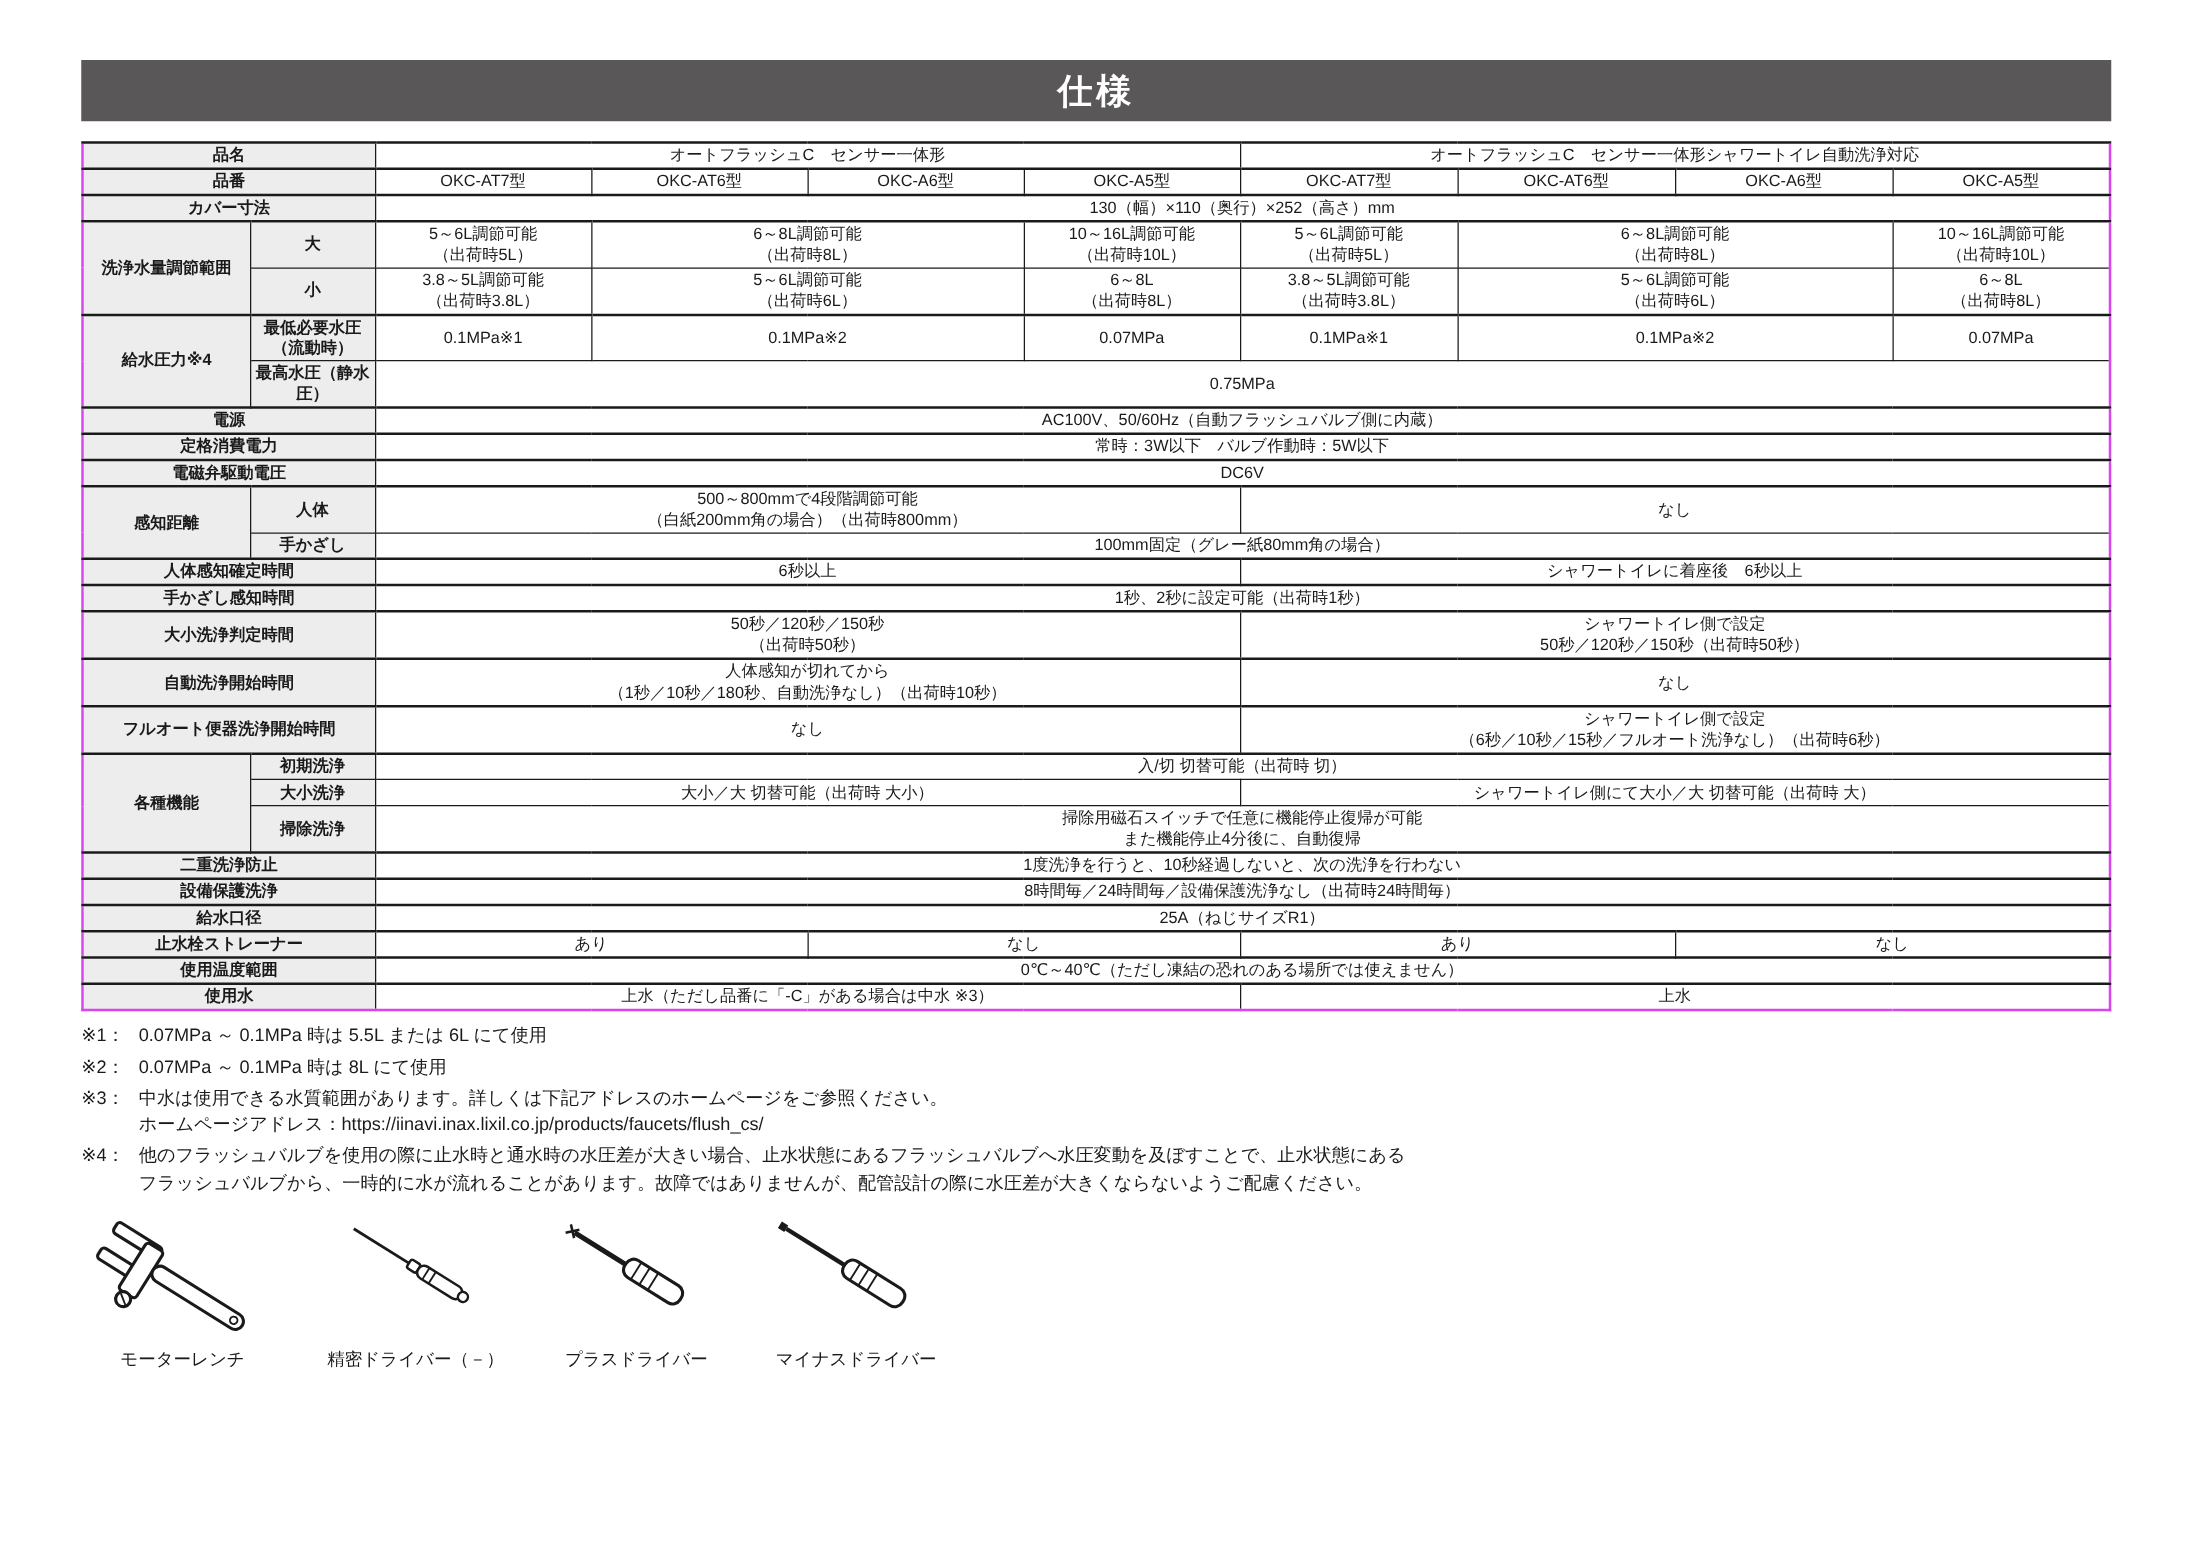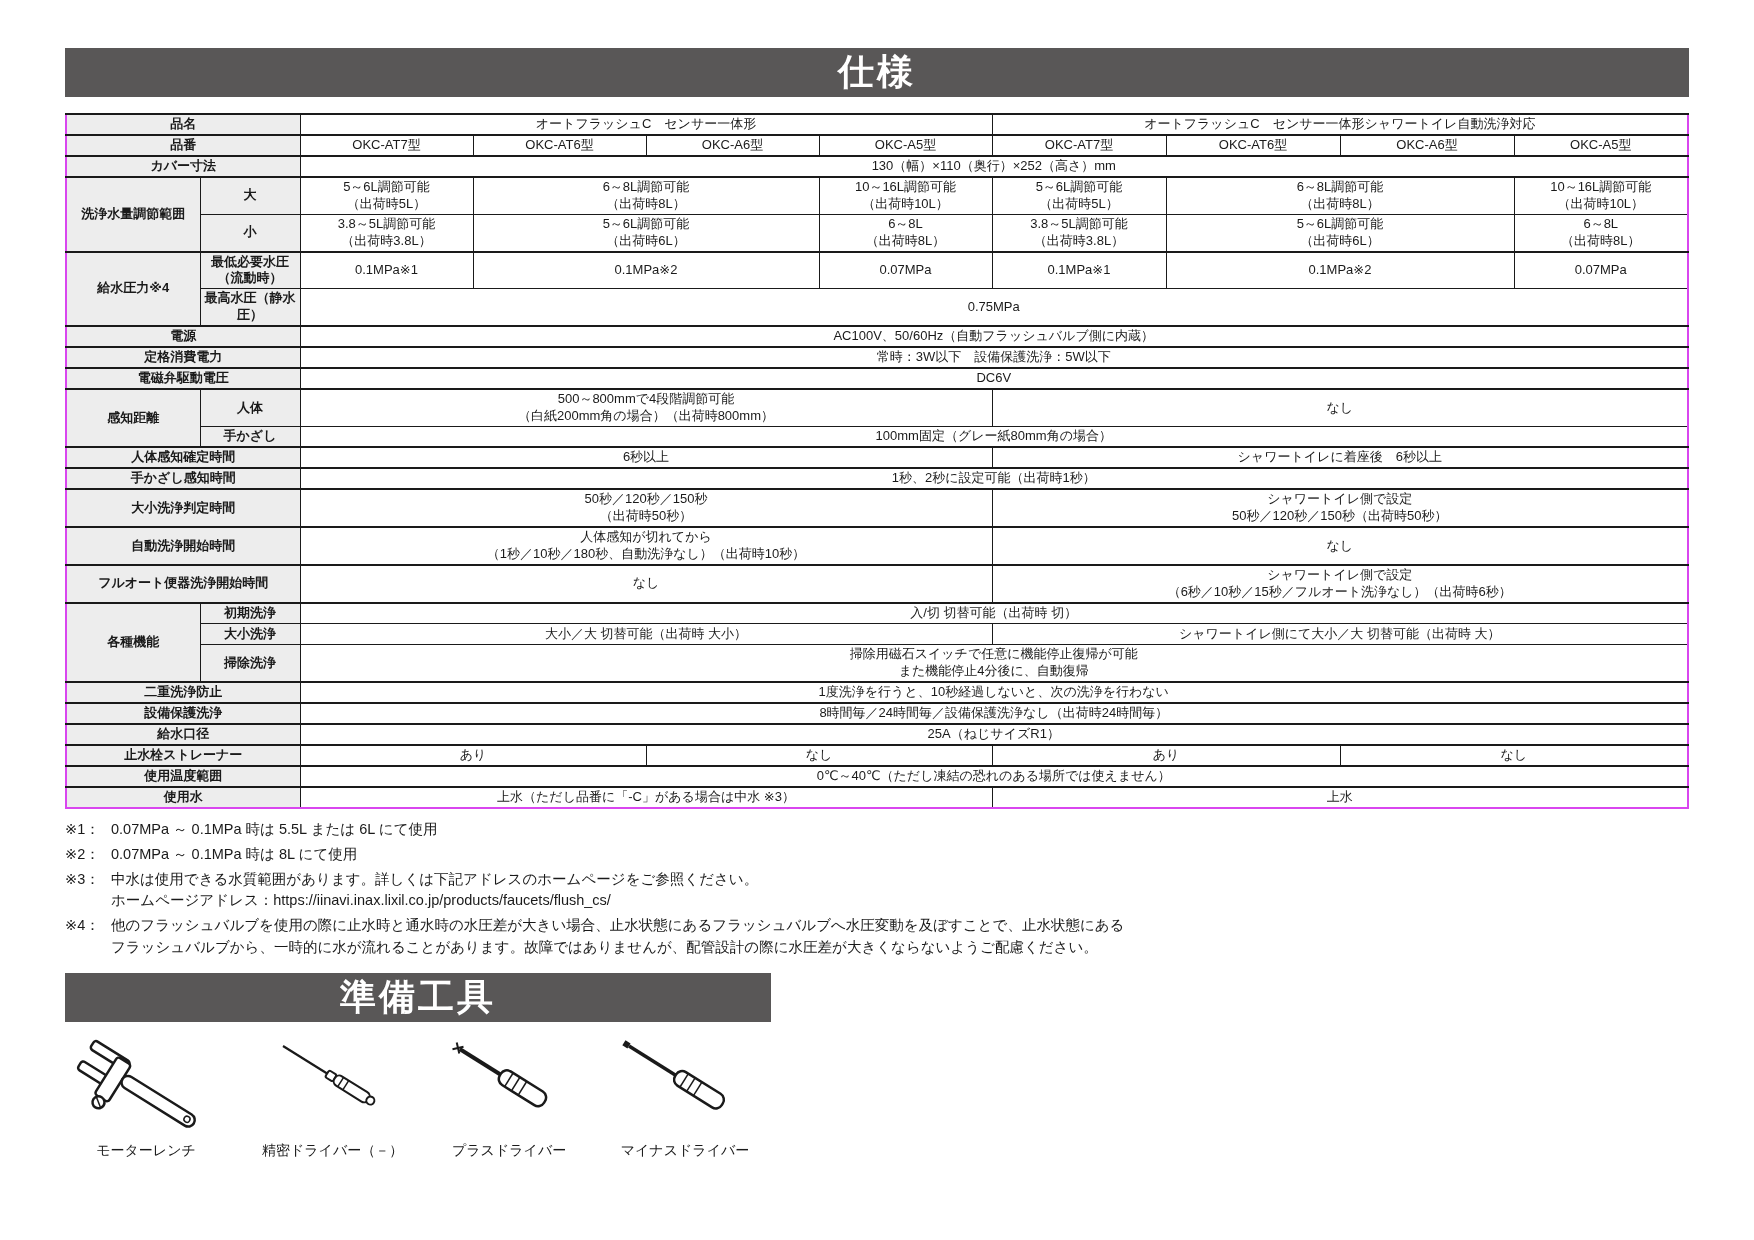--- a/index.html
+++ b/index.html
@@ -1,19 +1,19 @@
 <!DOCTYPE html>
 <html><head>
 <meta charset="utf-8">
 <style>
   html,body{margin:0;padding:0;background:#ffffff;}
   body{font-family:"Liberation Sans","DejaVu Sans",sans-serif;color:#1a1a1a;}
   .page{width:1754px;height:1240px;box-sizing:border-box;padding:48px 64px 20px 65px;position:relative;background:#fff;}
   .banner{background:#595757;color:#fff;height:49px;display:flex;align-items:center;justify-content:center;}
-  .banner .banner-title{font-size:36px;font-weight:bold;letter-spacing:3px;}
+  .banner .banner-title{font-size:28px;font-weight:bold;letter-spacing:3px;}
   .banner-full{width:1624px;}
   .banner-small{width:706px;margin-top:14px;}
   table.spec{border-collapse:collapse;table-layout:fixed;width:1624px;margin-top:16px;border:2px solid #d946ef;}
   table.spec td,table.spec th{border:1px solid #1a1a1a;font-size:13px;text-align:center;vertical-align:middle;padding:1px 3px;white-space:pre-line;line-height:1.3;overflow:hidden;}
   table.spec th{background:#ededed;font-weight:bold;}
   table.spec tr{height:21px;}
   table.spec tr.tall{height:36px;}
   table.spec tr.grp td,table.spec tr.grp th{border-top-width:2px;}
   .footnotes{margin-top:10px;width:1624px;}
   .fn{display:flex;font-size:14.5px;line-height:1.5;margin-top:3px;}
@@ -111,21 +111,21 @@
         <tr>
           <th>最高水圧（静水圧）</th>
           <td colspan="8">0.75MPa</td>
         </tr>
         <tr class="grp">
           <th colspan="2">電源</th>
           <td colspan="8">AC100V、50/60Hz（自動フラッシュバルブ側に内蔵）</td>
         </tr>
         <tr class="grp">
           <th colspan="2">定格消費電力</th>
-          <td colspan="8">常時：3W以下　設備保護洗浄：5W以下</td>
+          <td colspan="8">常時：3W以下　バルブ作動時：5W以下</td>
         </tr>
         <tr class="grp">
           <th colspan="2">電磁弁駆動電圧</th>
           <td colspan="8">DC6V</td>
         </tr>
         <tr class="tall grp">
           <th rowspan="2">感知距離</th>
           <th>人体</th>
           <td colspan="4">500～800mmで4段階調節可能
 （白紙200mm角の場合）（出荷時800mm）</td>
@@ -223,23 +223,20 @@
         <span class="fn-text">中水は使用できる水質範囲があります。詳しくは下記アドレスのホームページをご参照ください。
 ホームページアドレス：https://iinavi.inax.lixil.co.jp/products/faucets/flush_cs/</span>
       </div>
       <div class="fn">
         <span class="fn-mark">※4：</span>
         <span class="fn-text">他のフラッシュバルブを使用の際に止水時と通水時の水圧差が大きい場合、止水状態にあるフラッシュバルブへ水圧変動を及ぼすことで、止水状態にある
 フラッシュバルブから、一時的に水が流れることがあります。故障ではありませんが、配管設計の際に水圧差が大きくならないようご配慮ください。</span>
       </div>
     </div>
 
-  <div class="banner banner-small">
-    <span class="banner-title">準備工具</span>
-  </div>
 
   <div class="tools">
 
     <div class="tool">
       <svg width="150" height="100" viewBox="0 0 150 100">
         <g transform="translate(24,4) rotate(32)" fill="#ffffff" stroke="#1a1a1a" stroke-width="2.5" stroke-linejoin="round">
           <rect x="0" y="0" width="42" height="10" rx="3"></rect>
           <rect x="0" y="24" width="42" height="10" rx="3"></rect>
           <rect x="28" y="2" width="16" height="44" rx="3"></rect>
           <circle cx="36" cy="51" r="6"></circle>

